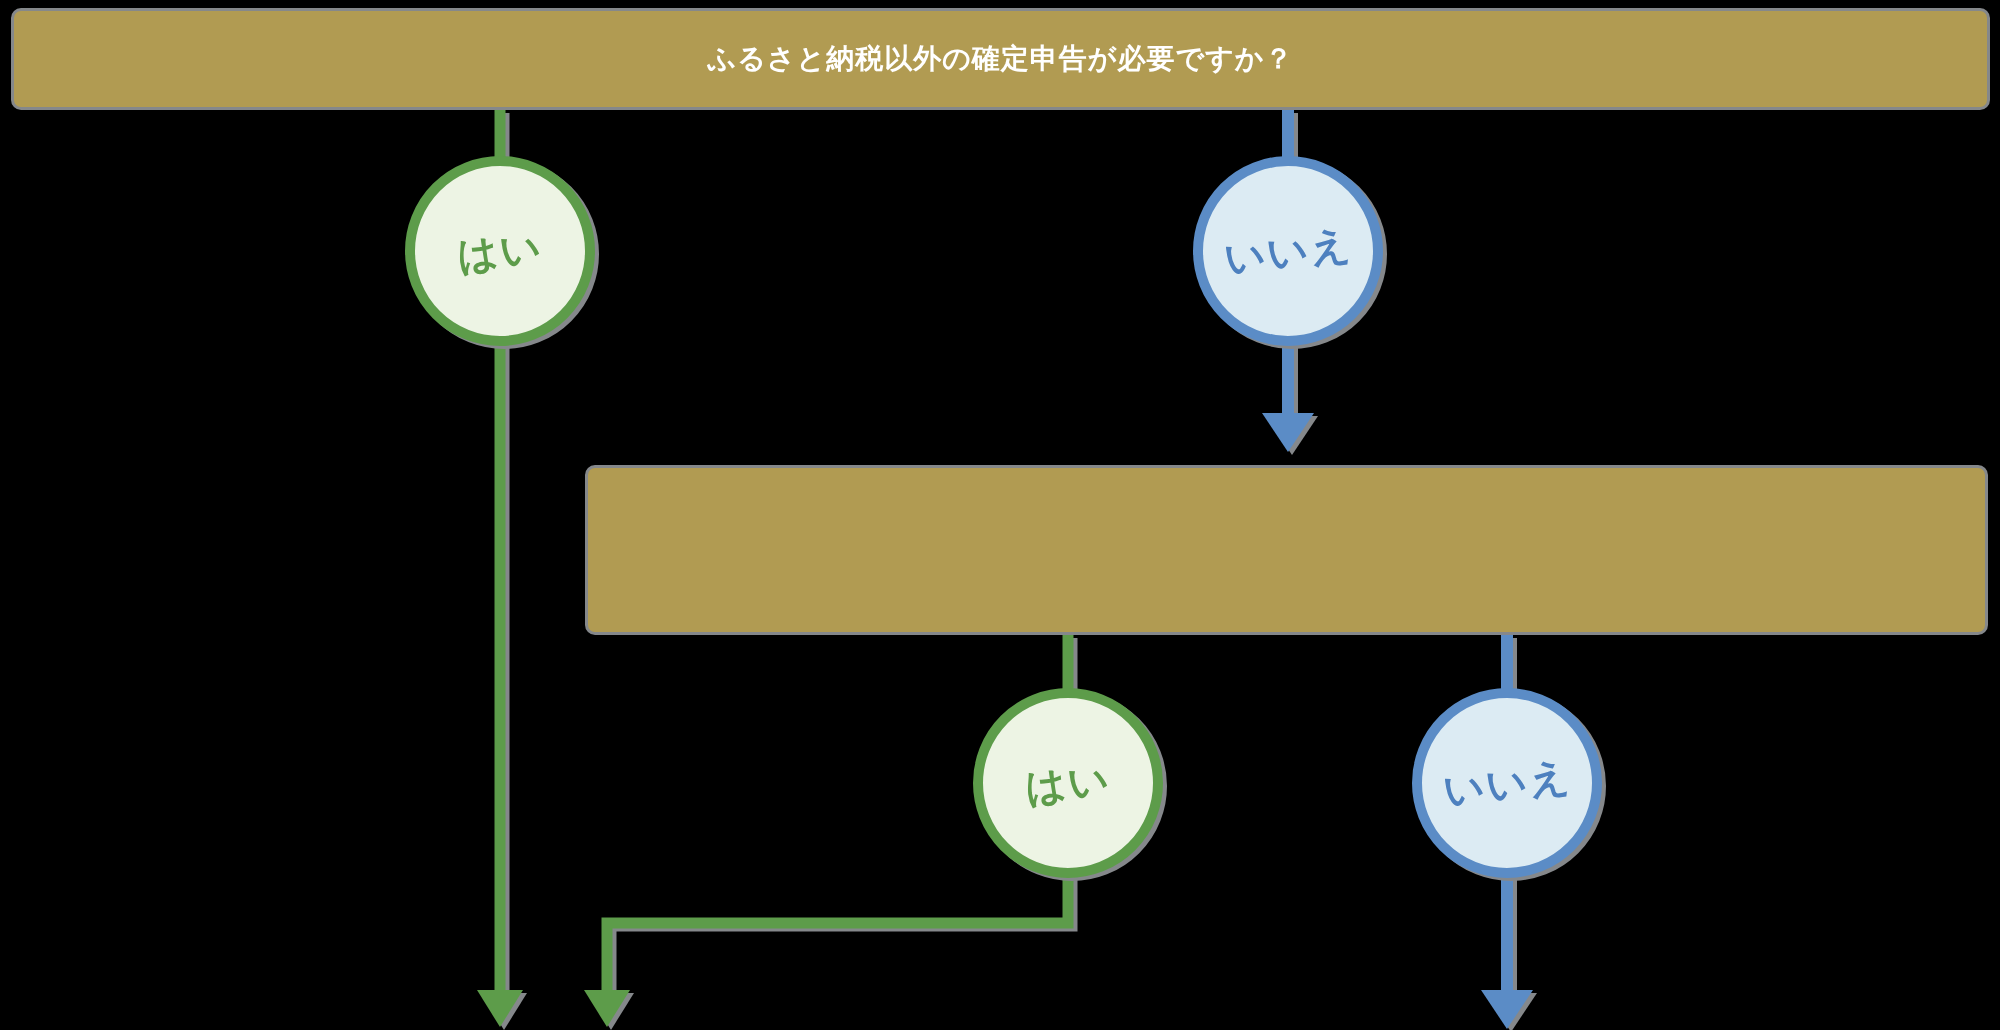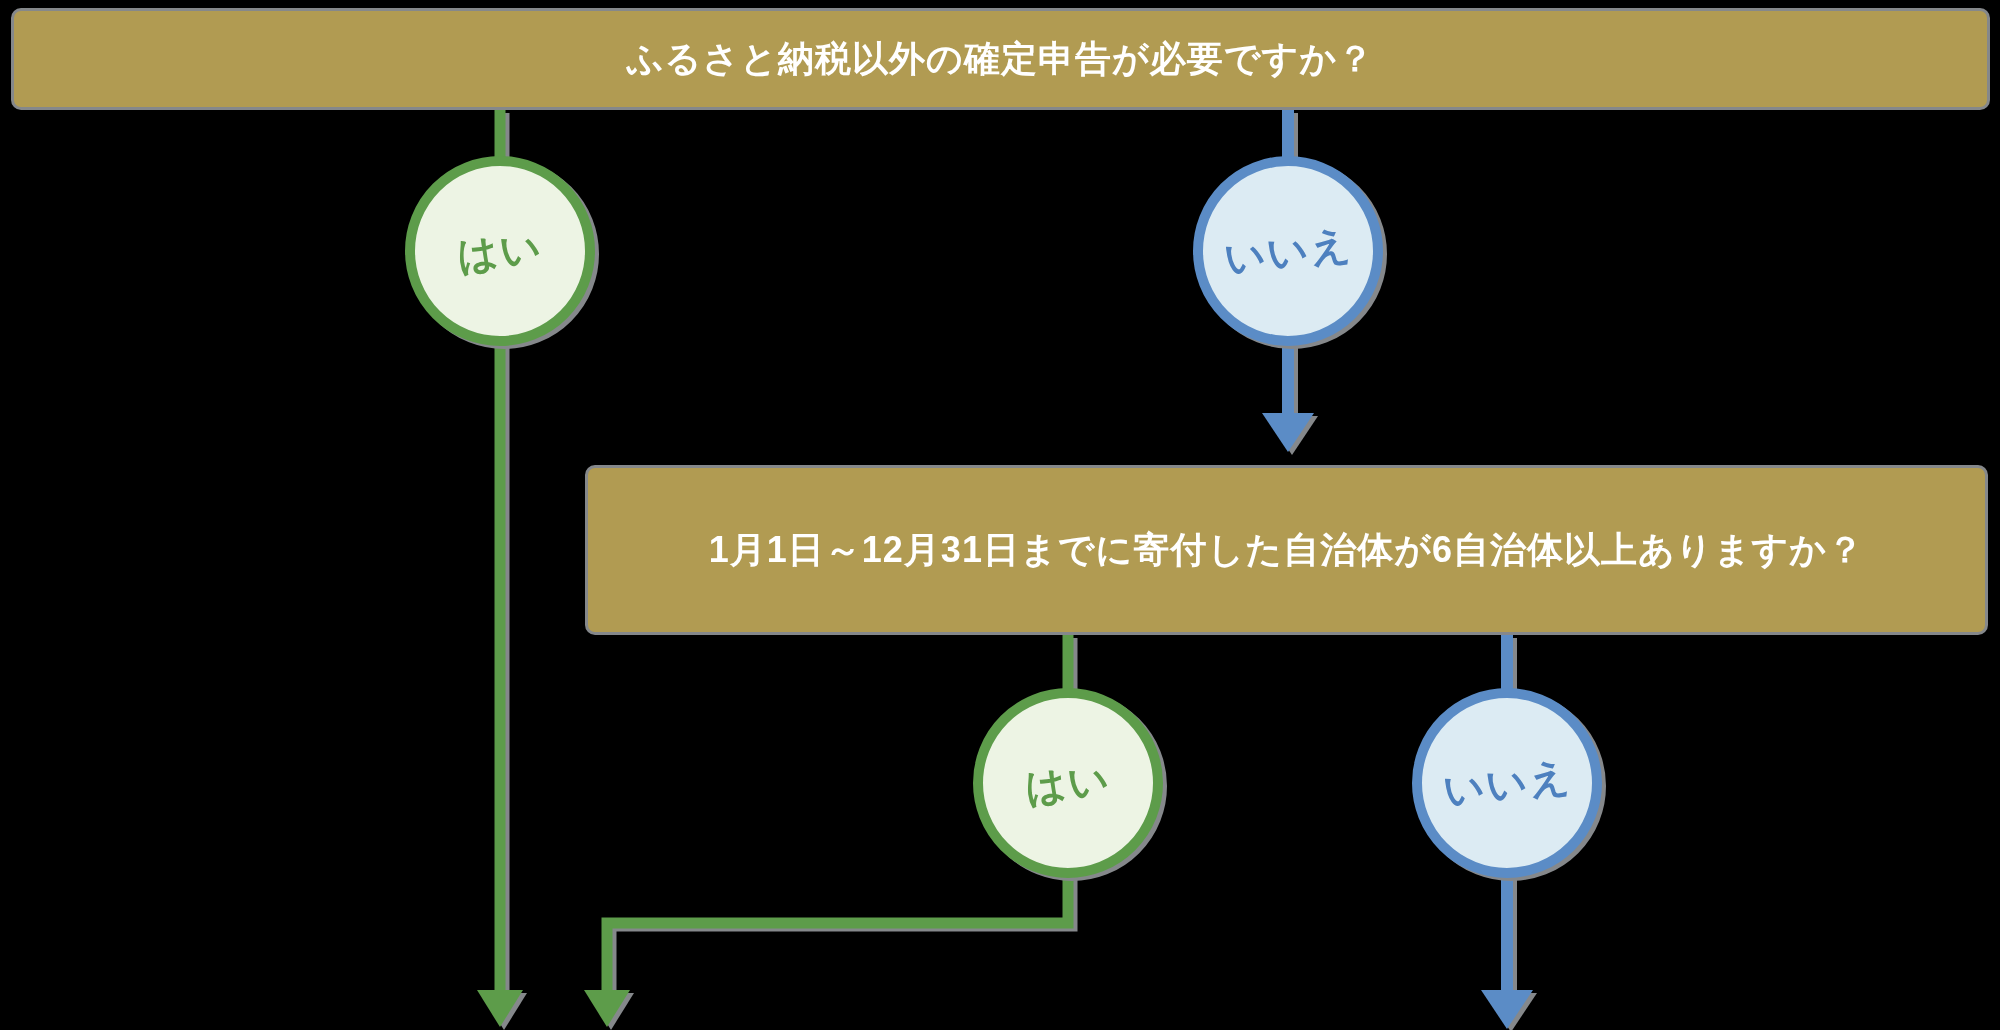--- a/index.html
+++ b/index.html
@@ -45,21 +45,21 @@
     color: var(--banner-text);
     display: flex;
     flex-direction: column;
     align-items: center;
     justify-content: center;
     text-align: center;
     z-index: 2;
   }
   .banner-q1 { left: 11px; top: 8px; width: 1979px; height: 102px; }
   .banner-q2 { left: 585px; top: 465px; width: 1403px; height: 170px; gap: 16px; }
-  .banner-title { font-size: 36px; font-weight: 700; letter-spacing: 1px; line-height: 1.1; }
+  .banner-title { font-size: 28px; font-weight: 700; letter-spacing: 1px; line-height: 1.1; }
   .banner-note  { font-size: 34px; font-weight: 400; letter-spacing: 1px; line-height: 1.1; }
 
   .node {
     position: absolute;
     width: 190px; height: 190px;
     border-radius: 50%;
     display: flex;
     align-items: center;
     justify-content: center;
     z-index: 3;
@@ -107,21 +107,20 @@
       <path d="M1507,635 L1507,992" class="blue-stroke" stroke-width="12" fill="none"></path>
       <polygon points="1481,990 1533,990 1507,1029" class="blue-fill"></polygon>
     </g>
   </svg>
 
   <div class="banner banner-q1">
     <div class="banner-title">ふるさと納税以外の確定申告が必要ですか？</div>
   </div>
 
   <div class="banner banner-q2">
-    <div class="banner-title">1月1日～12月31日までに寄付した自治体が6自治体以上ありますか？</div>
   </div>
 
   <div class="node node-yes node-q1-yes">
     <span class="node-label">はい</span>
   </div>
 
   <div class="node node-no node-q1-no">
     <span class="node-label">いいえ</span>
   </div>
 

